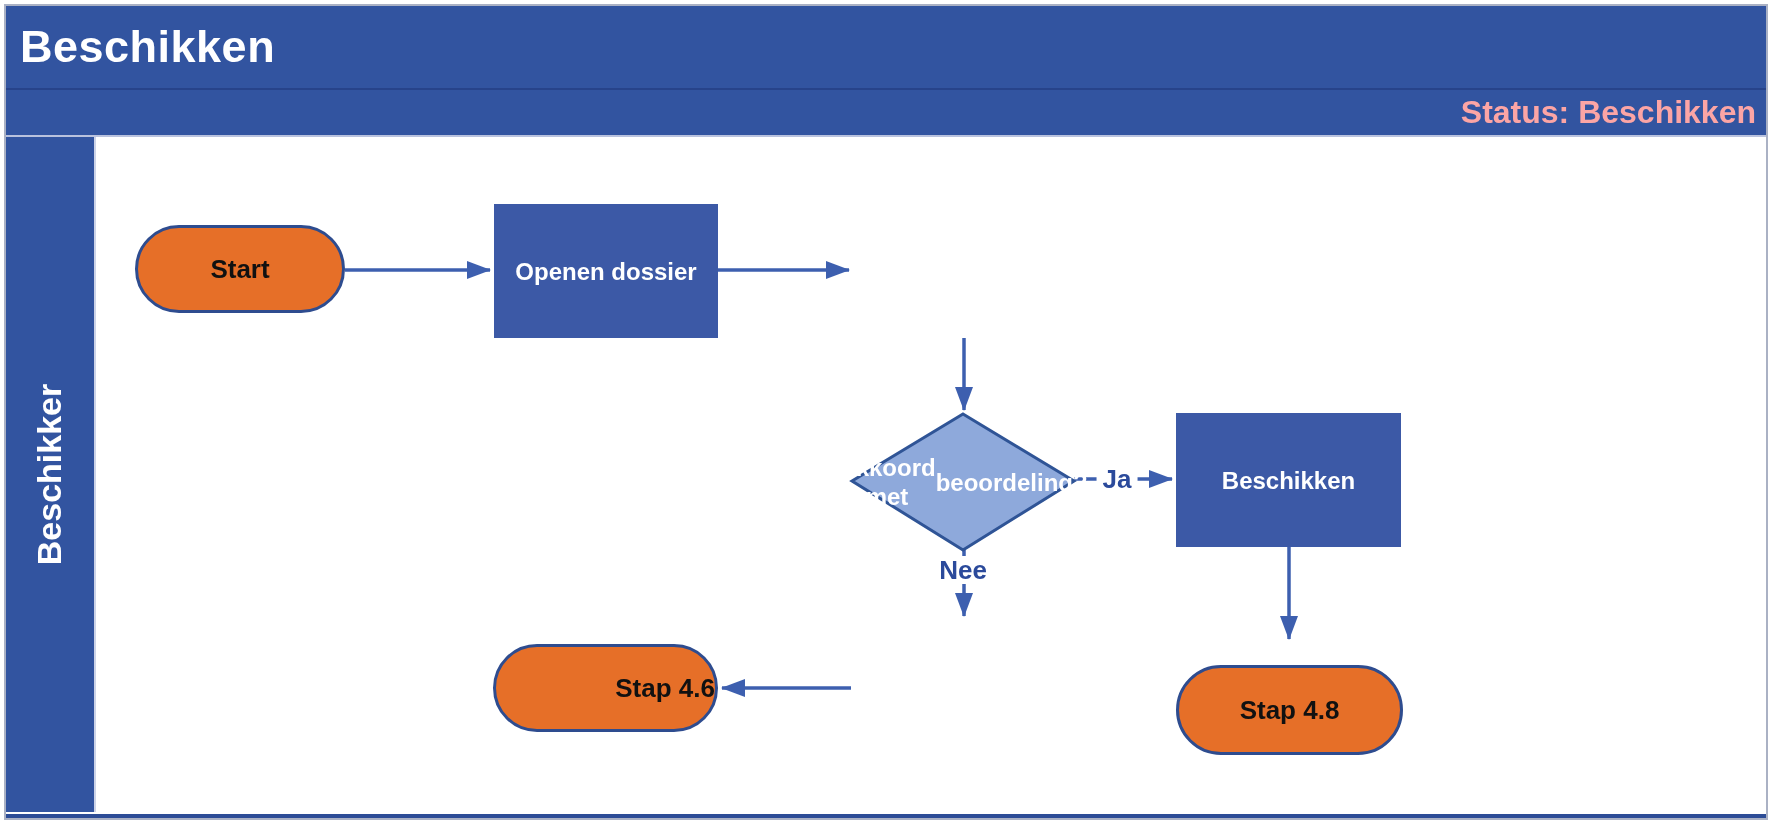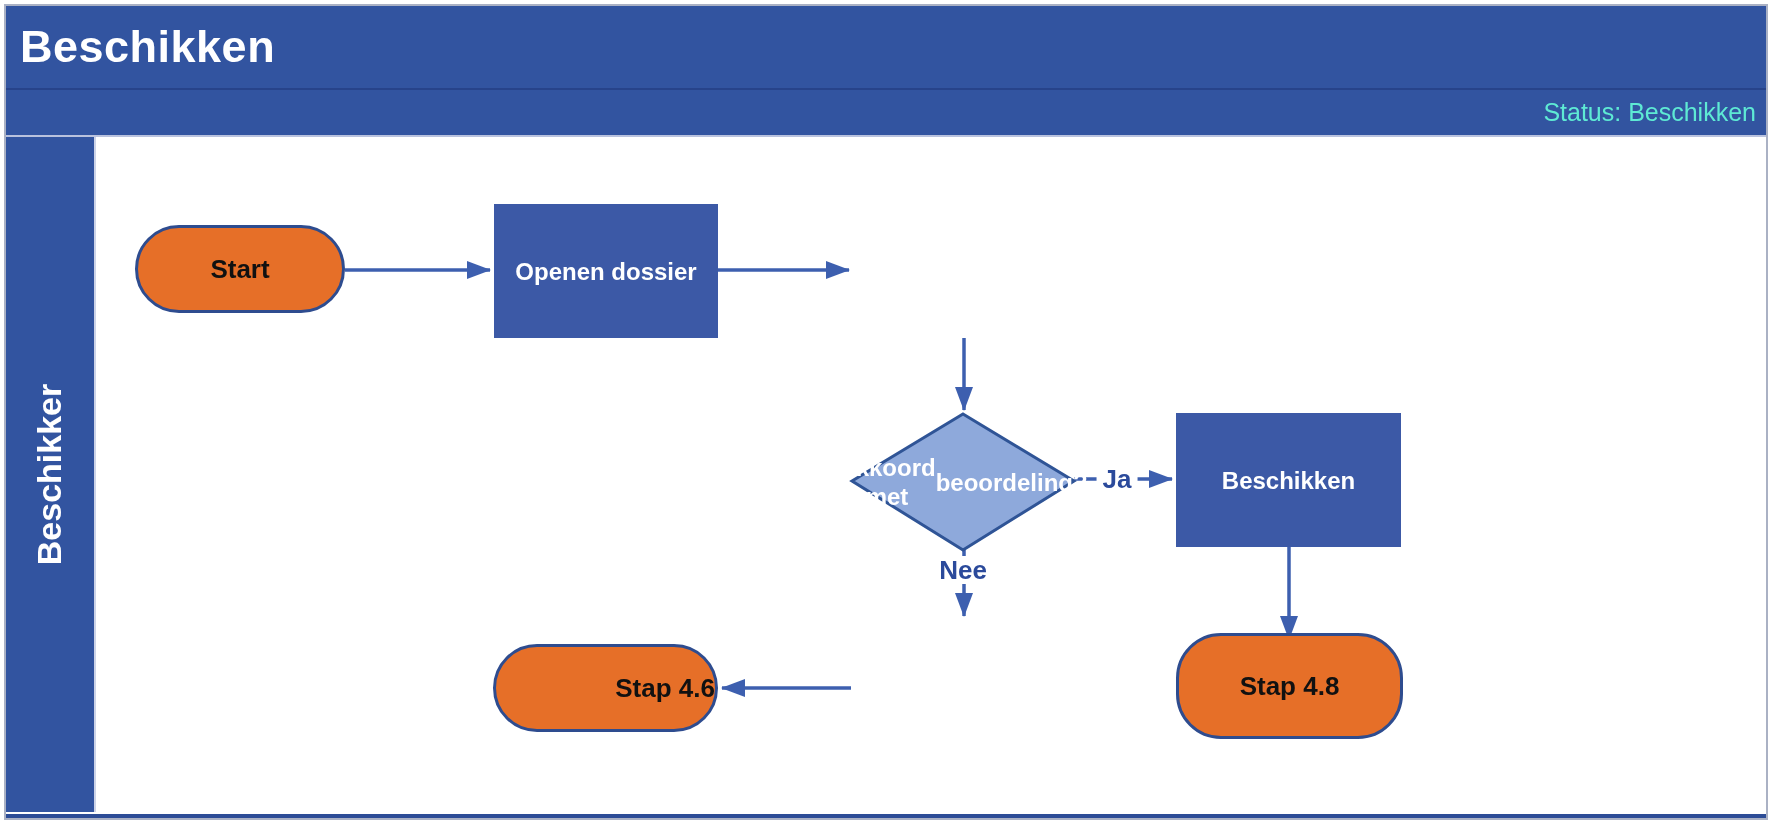--- a/index.html
+++ b/index.html
@@ -32,21 +32,21 @@
   .title-bar .title{
     color:#ffffff;font-size:45px;font-weight:700;letter-spacing:0.5px;
   }
   .status-bar{
     position:absolute;left:0;top:84px;right:0;height:47px;
     background:var(--bar-blue);
     border-bottom:2px solid #B9C2DE;
     display:flex;align-items:center;justify-content:flex-end;padding-right:10px;
   }
   .status-bar .status{
-    color:#5eead4;font-size:25px;font-weight:400;
+    color:#fca5a5;font-size:32px;font-weight:700;
   }
   .lane-strip{
     position:absolute;left:0;top:131px;width:88px;height:675px;
     background:var(--bar-blue);
     display:flex;align-items:center;justify-content:center;
   }
   .lane-strip .lane-text{
     transform:rotate(-90deg);white-space:nowrap;
     color:#ffffff;font-size:34px;font-weight:700;
   }
@@ -138,21 +138,21 @@
 
     <div class="node process" style="left:1080px;top:276px;width:225px;height:134px;">
       <span>Beschikken</span>
     </div>
 
 
     <div class="node terminator" style="left:397px;top:507px;width:225px;height:88px;border-radius:44px;align-items:flex-end;">
       <span>Stap 4.6</span>
     </div>
 
-    <div class="node terminator" style="left:1080px;top:496px;width:227px;height:106px;border-radius:45px;">
+    <div class="node terminator" style="left:1080px;top:528px;width:227px;height:90px;border-radius:45px;">
       <span>Stap 4.8</span>
     </div>
 
     <div class="edge-label" style="left:1021px;top:342px;">Ja</div>
     <div class="edge-label" style="left:867px;top:433px;">Nee</div>
 
   </div>
 
   <div class="pool-bottom-line"></div>
 </div>

